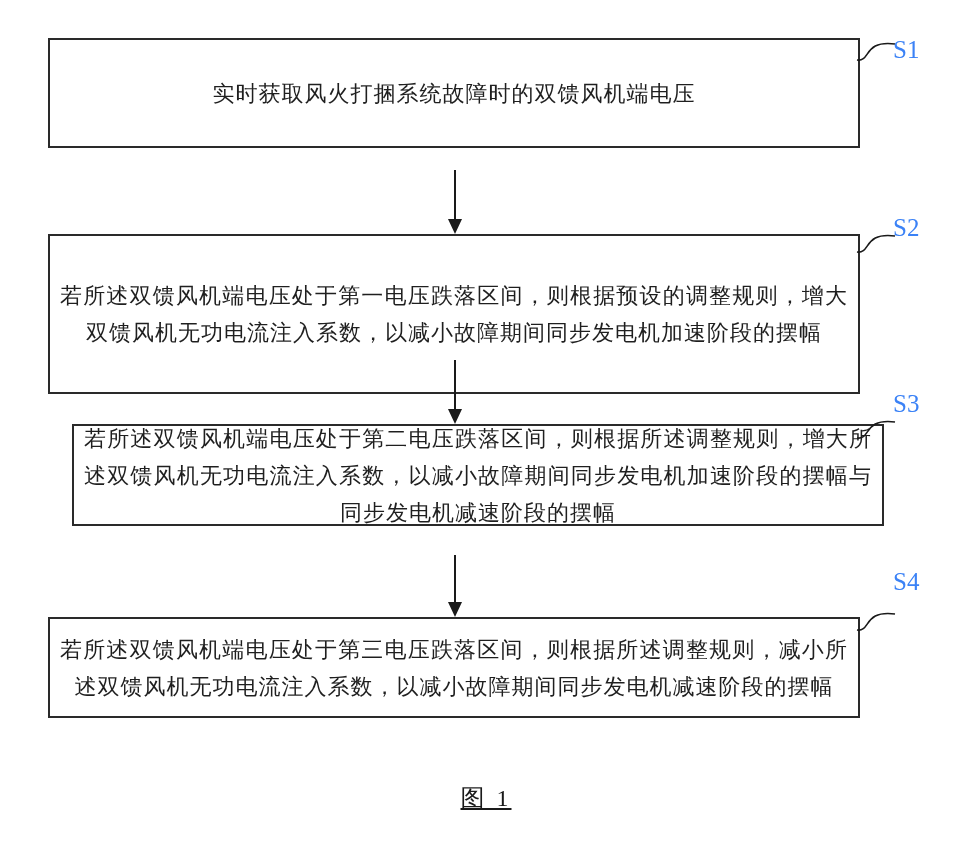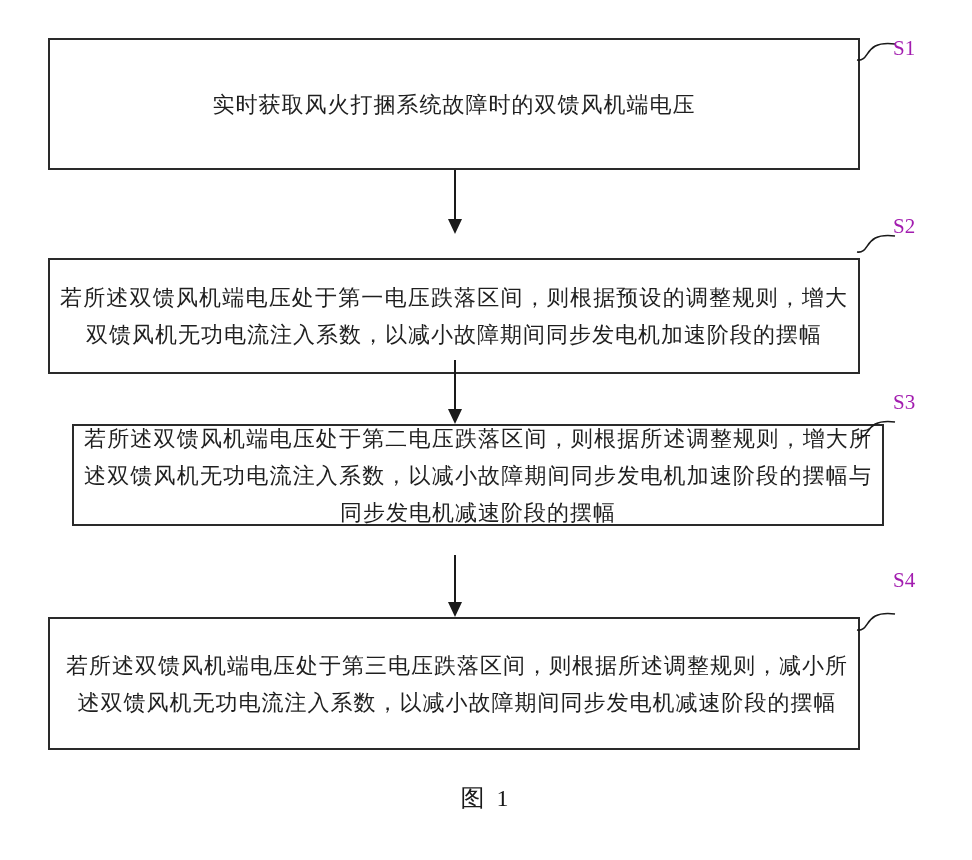--- a/index.html
+++ b/index.html
@@ -54,22 +54,22 @@
   .arrow-head {
     width: 0;
     height: 0;
     border-left: 7px solid transparent;
     border-right: 7px solid transparent;
     border-top: 15px solid #1a1a1a;
   }
   .step-label {
     position: absolute;
     left: 893px;
-    font-size: 21px;
-    color: #a21caf;
+    font-size: 25px;
+    color: #3b82f6;
     font-family: "Liberation Serif", "DejaVu Serif", serif;
     text-align: center;
   }
   .leader {
     position: absolute;
     left: 855px;
     width: 42px;
     height: 34px;
   }
   .leader svg {
@@ -77,43 +77,44 @@
   }
   .figure-caption {
     position: absolute;
     left: 0;
     top: 782px;
     width: 972px;
     text-align: center;
     font-size: 24px;
     letter-spacing: 3px;
     color: #1a1a1a;
+    text-decoration: underline;
   }
 </style>
 </head>
 <body>
 
 <div id="canvas">
 
-  <div class="step-box" style="top:38px; height:132px;">
+  <div class="step-box" style="top:38px; height:110px;">
     <p class="step-text">实时获取风火打捆系统故障时的双馈风机端电压</p>
   </div>
   <div class="leader" style="top:30px;">
     <svg width="42" height="34" viewBox="0 0 42 34" xmlns="http://www.w3.org/2000/svg">
       <path d="M2,30 C 16,32 8,10 40,14" fill="none" stroke="#1a1a1a" stroke-width="1.6"></path>
     </svg>
   </div>
   <span class="step-label" style="top:36px;">S1</span>
 
   <div class="flow-arrow" style="top:170px; height:64px;">
     <div class="arrow-shaft"></div>
     <div class="arrow-head"></div>
   </div>
 
-  <div class="step-box" style="top:234px; height:116px;margin-top:24px;">
+  <div class="step-box" style="top:234px; height:160px;">
     <p class="step-text">若所述双馈风机端电压处于第一电压跌落区间，则根据预设的调整规则，增大双馈风机无功电流注入系数，以减小故障期间同步发电机加速阶段的摆幅</p>
   </div>
   <div class="leader" style="top:222px;">
     <svg width="42" height="34" viewBox="0 0 42 34" xmlns="http://www.w3.org/2000/svg">
       <path d="M2,30 C 16,32 8,10 40,14" fill="none" stroke="#1a1a1a" stroke-width="1.6"></path>
     </svg>
   </div>
   <span class="step-label" style="top:214px;">S2</span>
 
   <div class="flow-arrow" style="top:360px; height:64px;">
@@ -129,21 +130,21 @@
       <path d="M2,30 C 16,32 8,10 40,14" fill="none" stroke="#1a1a1a" stroke-width="1.6"></path>
     </svg>
   </div>
   <span class="step-label" style="top:390px;">S3</span>
 
   <div class="flow-arrow" style="top:555px; height:62px;">
     <div class="arrow-shaft"></div>
     <div class="arrow-head"></div>
   </div>
 
-  <div class="step-box" style="top:617px; height:133px;padding-left:6px;">
+  <div class="step-box" style="top:617px; height:101px;">
     <p class="step-text">若所述双馈风机端电压处于第三电压跌落区间，则根据所述调整规则，减小所述双馈风机无功电流注入系数，以减小故障期间同步发电机减速阶段的摆幅</p>
   </div>
   <div class="leader" style="top:600px;">
     <svg width="42" height="34" viewBox="0 0 42 34" xmlns="http://www.w3.org/2000/svg">
       <path d="M2,30 C 16,32 8,10 40,14" fill="none" stroke="#1a1a1a" stroke-width="1.6"></path>
     </svg>
   </div>
   <span class="step-label" style="top:568px;">S4</span>
 
   <div class="figure-caption">图 1</div>

